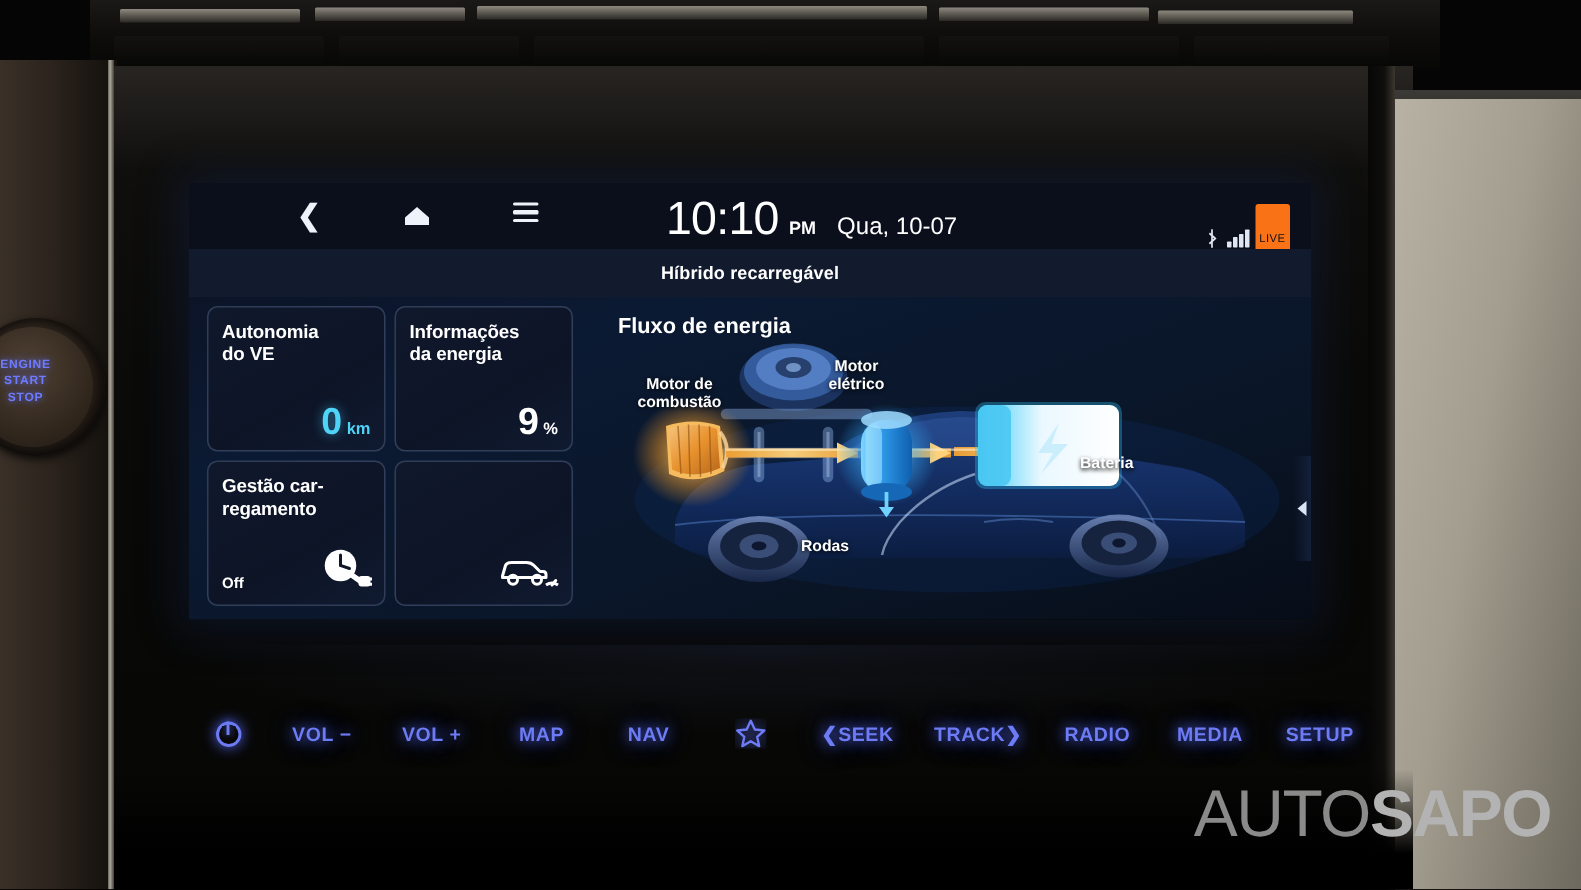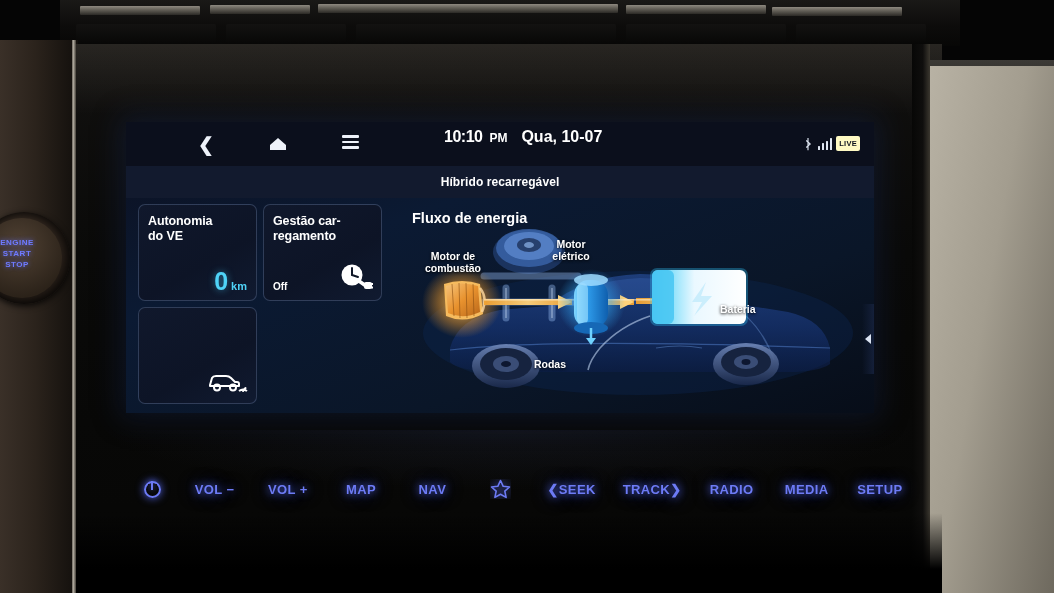--- a/index.html
+++ b/index.html
@@ -105,38 +105,38 @@
   .sb-ico{ width:72px; text-align:center; color:#eef2fa; cursor:pointer; }
   .ico-back{ font-size:19px; font-weight:bold; line-height:1; }
   .ico-home svg{ display:block; margin:0 auto; }
   .ico-menu{ display:inline-block; }
   .ico-menu i{ display:block; width:17px; height:2.5px; background:#eef2fa; margin:3px auto; border-radius:1px; }
 
   .sb-clock{
     position:absolute; left:318px; top:6px;
     display:flex; align-items:baseline; gap:7px; color:#fff;
   }
-  .clock-time{ font-size:16px; font-weight:bold; letter-spacing:-.5px; }
+  .clock-time{ font-size:31px; font-weight:normal; letter-spacing:-.5px; }
   .clock-ampm{ font-size:12px; font-weight:bold; }
-  .clock-date{ font-size:16px; font-weight:bold; margin-left:7px; }
+  .clock-date{ font-size:16px; font-weight:normal; margin-left:7px; }
 
   .sb-right{
     position:absolute; right:14px; top:14px;
     display:flex; align-items:center; gap:4px;
   }
   .bt-ico{ width:12px; height:14px; position:relative; }
   .sig{ display:flex; align-items:flex-end; gap:1.5px; height:12px; }
   .sig i{ width:2.5px; background:#dfe6f2; border-radius:.5px; }
   .sig i:nth-child(1){ height:4px; }
   .sig i:nth-child(2){ height:6.5px; }
   .sig i:nth-child(3){ height:9px; }
   .sig i:nth-child(4){ height:12px; }
   .live-badge{
-    font-size:7.5px; font-weight:bold; color:#0b0f1c; background:#fef9c3;
-    padding:3px 3px; border-radius:2px; letter-spacing:.3px;
+    font-size:7.5px; font-weight:normal; color:#0b0f1c; background:#f97316;
+    padding:18px 3px; border-radius:2px; letter-spacing:.3px;
   }
 
   
   .title-bar{
     position:absolute; left:0; top:44px; width:748px; height:32px;
     background:#121a2e;
     display:flex; align-items:center; justify-content:center;
   }
   .title-bar span{ color:#ffffff; font-size:12px; font-weight:bold; letter-spacing:.1px; }
 
@@ -336,20 +336,30 @@
           <div class="card-title">
             <div>Autonomia</div>
             <div>do VE</div>
           </div>
           <div class="card-val">
             <span class="val-num cyan">0</span>
             <span class="val-unit cyan">km</span>
           </div>
         </div>
 
+        <div class="card">
+          <div class="card-title">
+            <div>Informações</div>
+            <div>da energia</div>
+          </div>
+          <div class="card-val">
+            <span class="val-num white">9</span>
+            <span class="val-unit white">%</span>
+          </div>
+        </div>
 
         <div class="card">
           <div class="card-title">
             <div>Gestão car-</div>
             <div>regamento</div>
           </div>
           <div class="card-state">Off</div>
           <div class="card-ico">
             <svg width="34" height="30" viewBox="0 0 34 30">
               <circle cx="13" cy="13" r="10.5" fill="#ffffff"></circle>
@@ -545,14 +555,17 @@
         <path d="M10.5 1.5 L13.2 7.3 L19.5 8 L14.8 12.2 L16.1 18.4 L10.5 15.2 L4.9 18.4 L6.2 12.2 L1.5 8 L7.8 7.3 Z" fill="none" stroke="#6d7bf5" stroke-width="1.6" stroke-linejoin="round" style="filter:drop-shadow(0 0 5px rgba(95,115,255,.95));"></path>
       </svg>
     </div>
     <div class="hb" style="width:86px;justify-content:center;">❮SEEK</div>
     <div class="hb" style="width:92px;justify-content:center;">TRACK❯</div>
     <div class="hb" style="width:84px;justify-content:center;">RADIO</div>
     <div class="hb" style="width:82px;justify-content:center;">MEDIA</div>
     <div class="hb" style="width:80px;justify-content:center;">SETUP</div>
   </div>
 
+  <div class="wm">
+    <span class="thin">AUTO</span><span class="bold">SAPO</span>
+  </div>
 
 </div>
 
 </body></html>

